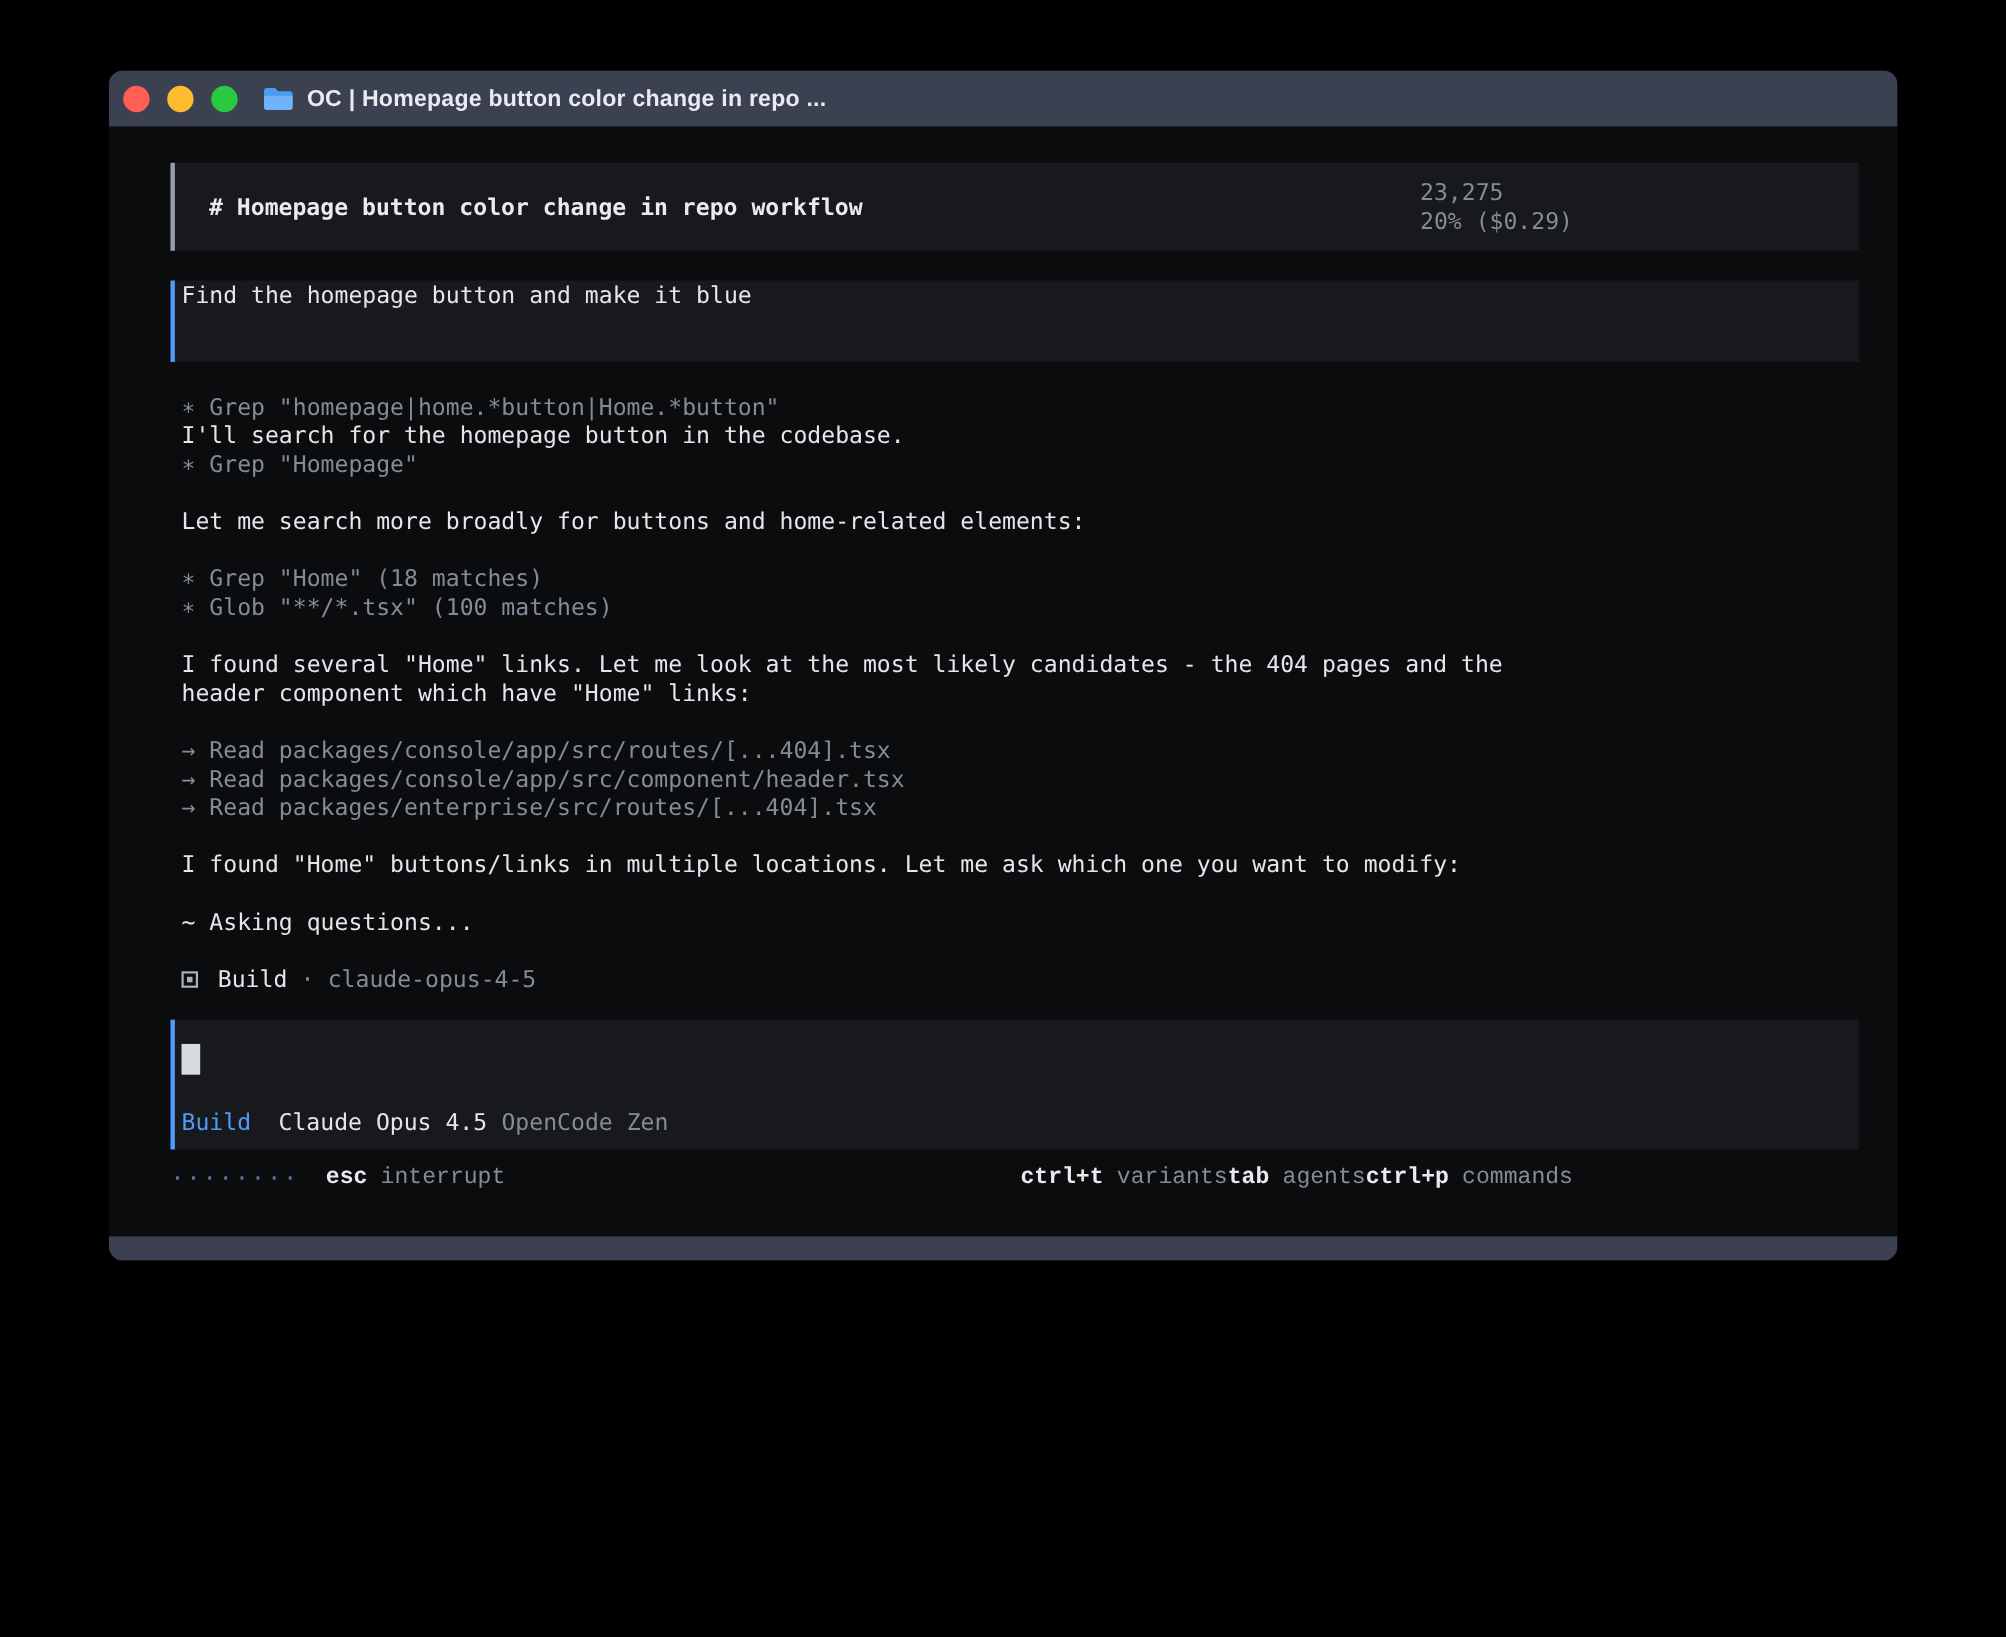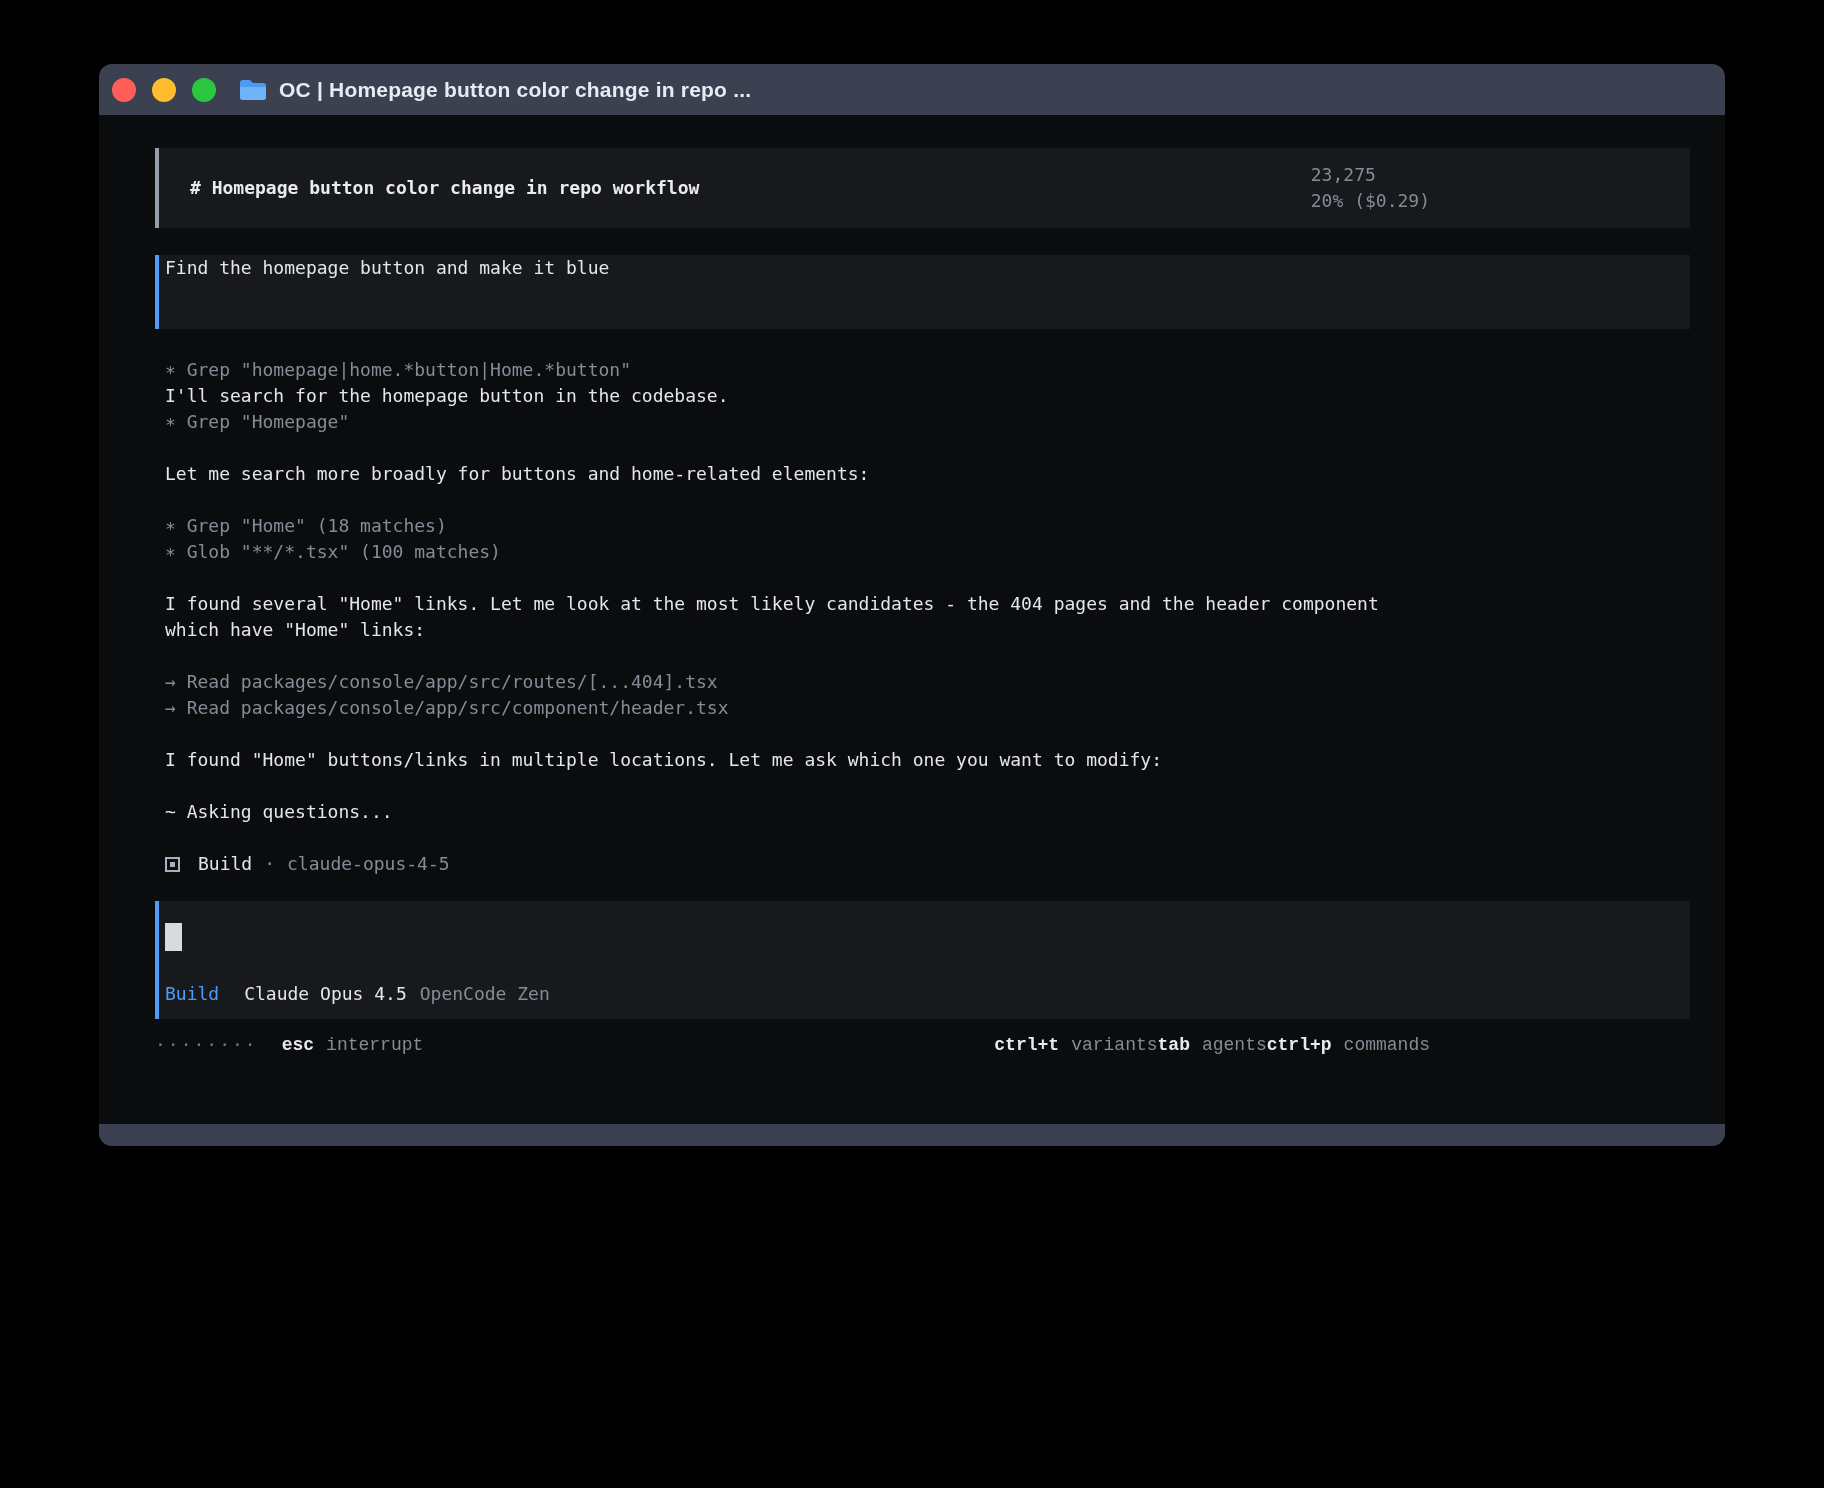--- a/index.html
+++ b/index.html
@@ -25,21 +25,21 @@
   .folder { margin-left:23px; display:inline-flex; }
   .wtitle {
     margin-left:12px; color:#e8ebf2; font-family:"Liberation Sans", sans-serif;
     font-weight:bold; font-size:21px; letter-spacing:.2px;
   }
 
   
   .terminal {
     position:absolute; top:60px; left:0; right:0; bottom:22px;
     background:#0b0c0e; padding:24px 35px 0 56px;
-    font-size:18px; line-height:26px; color:#e4e6ea;
+    font-size:21px; line-height:26px; color:#e4e6ea;
   }
   .bottom-strip { position:absolute; left:0; right:0; bottom:0; height:22px; background:#3b4151; }
 
   
   .header-block {
     height:80px; background:#18191d; border-left:4px solid #969dab;
     display:flex; align-items:center; padding-left:31px;
   }
   .h-title { font-weight:bold; color:#e9ebef; white-space:pre; }
   .h-right { margin-left:auto; margin-right:260px; color:#858b97; white-space:pre; }
@@ -126,20 +126,21 @@
     <div class="convo">
       <div class="line tool gap">∗ Grep "homepage|home.*button|Home.*button"</div>
       <div class="line text">I'll search for the homepage button in the codebase.</div>
       <div class="line tool">∗ Grep "Homepage"</div>
       <div class="line text gap">Let me search more broadly for buttons and home-related elements:</div>
       <div class="line tool gap">∗ Grep "Home" (18 matches)</div>
       <div class="line tool">∗ Glob "**/*.tsx" (100 matches)</div>
       <div class="line text gap">I found several "Home" links. Let me look at the most likely candidates - the 404 pages and the header component which have "Home" links:</div>
       <div class="line tool gap">→ Read packages/console/app/src/routes/[...404].tsx</div>
       <div class="line tool">→ Read packages/console/app/src/component/header.tsx</div>
+      <div class="line tool">→ Read packages/enterprise/src/routes/[...404].tsx</div>
       <div class="line text gap">I found "Home" buttons/links in multiple locations. Let me ask which one you want to modify:</div>
       <div class="line status gap">~ Asking questions...</div>
 
       <div class="agent-line">
         <span class="agent-icon">
             <span class="dot"></span>
           </span>
         <span class="agent-name">Build</span>
         <span class="agent-sep">·</span>
         <span class="agent-model">claude-opus-4-5</span>

